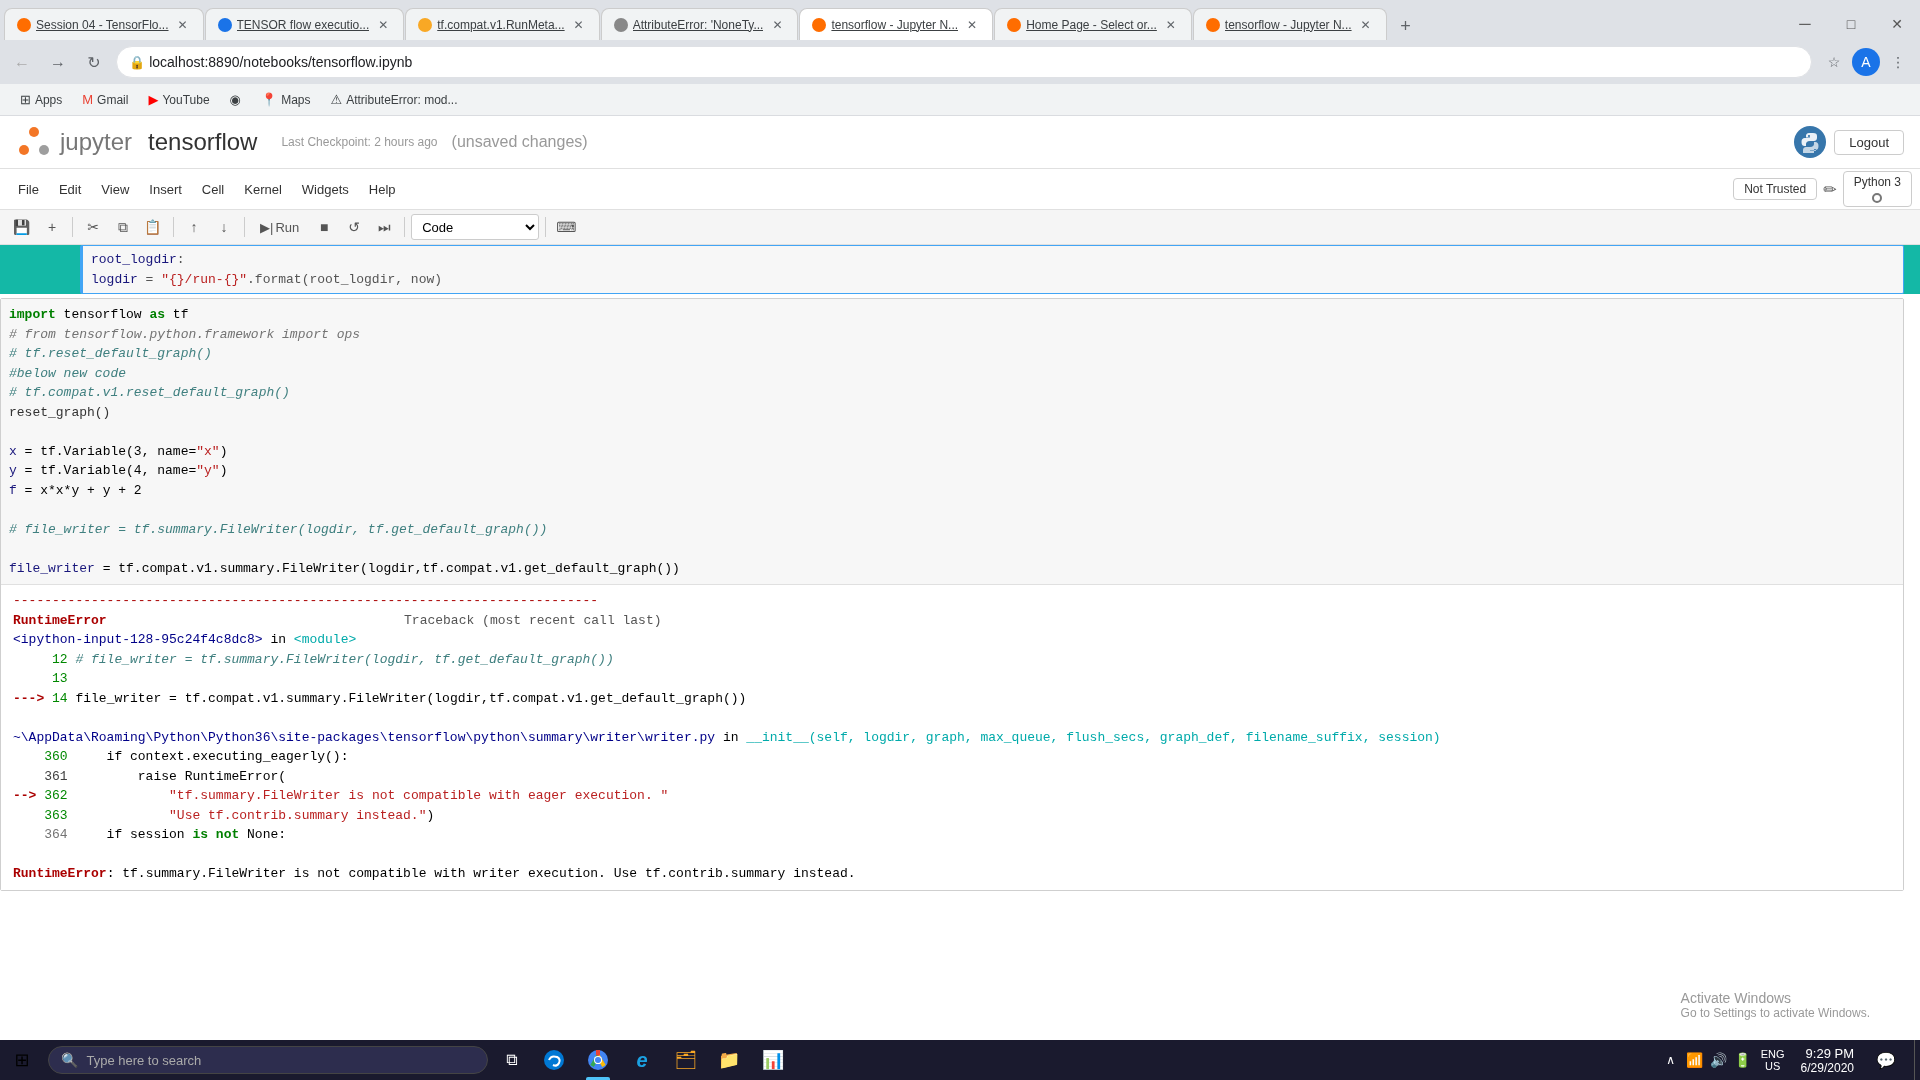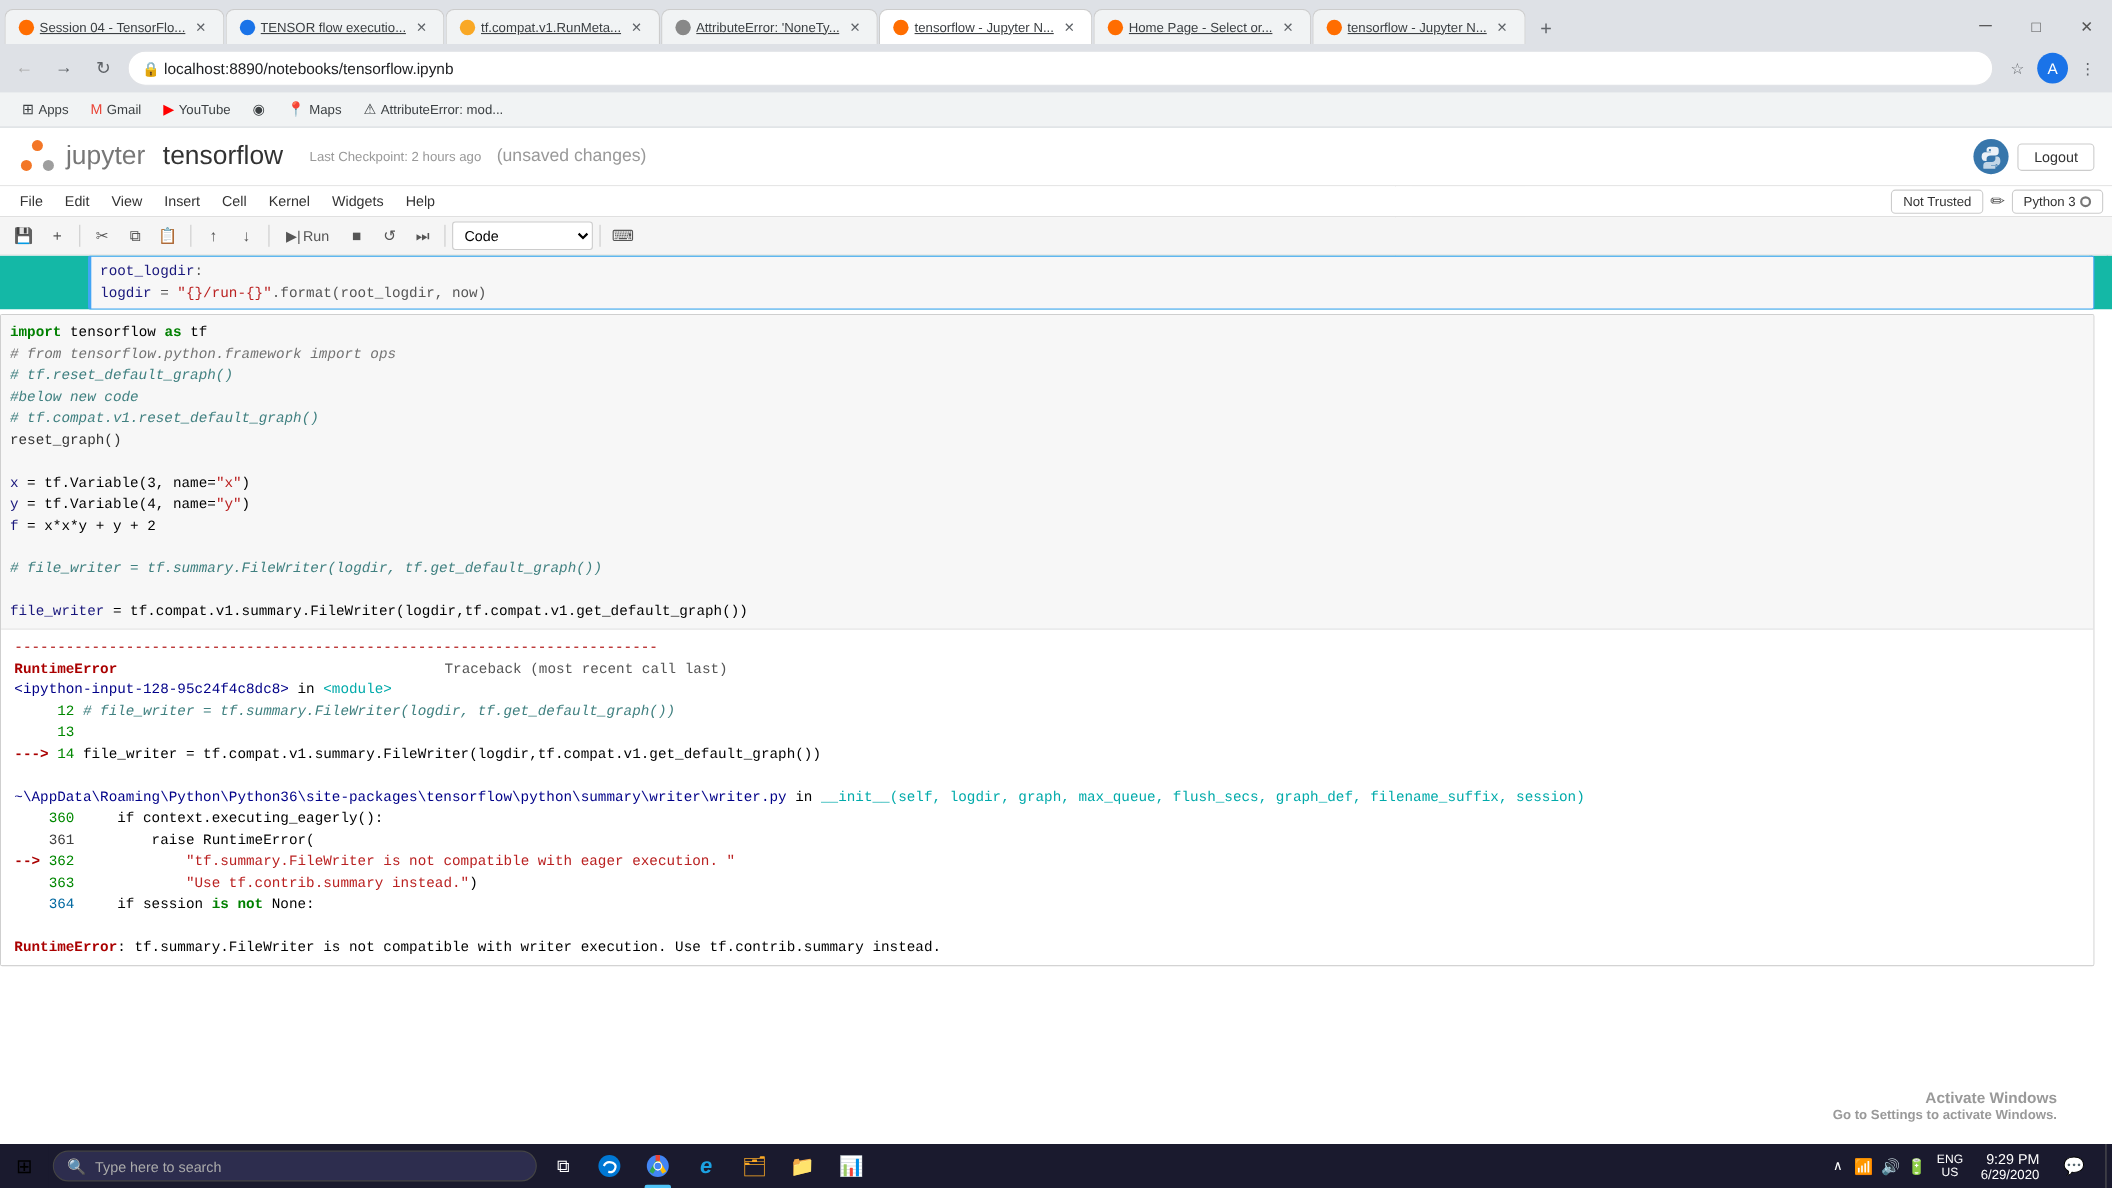--- a/index.html
+++ b/index.html
@@ -35,35 +35,35 @@
     .jupyter-logo { display: flex; align-items: center; gap: 8px; }
     .header-right { display: flex; align-items: center; gap: 8px; }
     .python-logo { width: 32px; height: 32px; background: #3776ab; border-radius: 50%; display: flex; align-items: center; justify-content: center; color: white; font-size: 14px; font-weight: bold; }
     .logout-btn { padding: 4px 14px; border: 1px solid #ccc; border-radius: 4px; background: #fff; cursor: pointer; font-size: 13px; color: #333; }
 
     
     .menu-bar { display: flex; align-items: center; background: #fff; padding: 2px 8px; border-bottom: 1px solid #e0e0e0; gap: 0; }
     .menu-item { padding: 4px 10px; cursor: pointer; font-size: 13px; color: #333; border-radius: 3px; }
     .menu-right { margin-left: auto; display: flex; align-items: center; gap: 6px; }
     .not-trusted-btn { padding: 3px 10px; border: 1px solid #ccc; border-radius: 4px; background: #fff; font-size: 12px; cursor: pointer; color: #333; }
-    .kernel-status { display: flex; align-items: center; gap: 4px; padding: 3px 10px; border: 1px solid #ccc; border-radius: 4px; font-size: 12px; color: #333; }
+    .kernel-status { display: flex; align-items: center; gap: 4px; padding: 3px 10px; border: 1px solid #ccc; border-radius: 4px; font-size: 12px; color: #333; flex-direction: column; }
     .kernel-circle { width: 10px; height: 10px; border-radius: 50%; border: 2px solid #777; }
 
     
     .toolbar { display: flex; align-items: center; background: #f5f5f5; border-bottom: 1px solid #e0e0e0; padding: 4px 8px; gap: 2px; }
     .toolbar-btn { width: 28px; height: 26px; display: flex; align-items: center; justify-content: center; border: 1px solid transparent; border-radius: 3px; cursor: pointer; font-size: 14px; color: #555; background: transparent; }
     .toolbar-sep { width: 1px; height: 20px; background: #ccc; margin: 0 4px; }
     .cell-type-select { padding: 2px 6px; border: 1px solid #ccc; border-radius: 3px; font-size: 13px; background: #fff; height: 26px; cursor: pointer; min-width: 80px; }
     .toolbar-run { display: flex; align-items: center; gap: 2px; padding: 2px 8px; background: transparent; border: 1px solid transparent; border-radius: 3px; cursor: pointer; font-size: 13px; color: #555; }
 
     
     .notebook-content { background: #fff; overflow-y: auto; height: 100%; }
 
     
-    .watermark { position: fixed; bottom: 60px; right: 50px; text-align: right; color: #999; font-size: 14px; font-weight: bold; }
+    .watermark { position: fixed; bottom: 60px; right: 50px; color: #999; font-size: 14px; }
 
     
     .taskbar { position: fixed; bottom: 0; left: 0; right: 0; height: 40px; background: #1a1a2e; display: flex; align-items: center; }
     .taskbar-start { width: 44px; height: 40px; display: flex; align-items: center; justify-content: center; background: #1a1a2e; cursor: pointer; }
     .taskbar-search { flex: 0 0 440px; height: 28px; background: #2d2d4e; border: 1px solid #444; border-radius: 14px; display: flex; align-items: center; padding: 0 12px; gap: 8px; margin: 0 4px; cursor: text; }
     .taskbar-search-icon { color: #888; font-size: 14px; }
     .taskbar-search-text { color: #aaa; font-size: 13px; }
     .taskbar-btn { width: 40px; height: 40px; display: flex; align-items: center; justify-content: center; cursor: pointer; }
     .taskbar-pinned { display: flex; align-items: center; }
     .taskbar-app { width: 44px; height: 40px; display: flex; align-items: center; justify-content: center; cursor: pointer; position: relative; }
@@ -292,21 +292,21 @@
 <span style="color:#008;">&lt;ipython-input-128-95c24f4c8dc8&gt;</span><span> in </span><span style="color:#0aa;">&lt;module&gt;</span>
 <span style="color:#080;">     12</span><span style="color:#408080;font-style:italic;"> # file_writer = tf.summary.FileWriter(logdir, tf.get_default_graph())</span>
 <span style="color:#080;">     13</span>
 <span style="color:#a00;font-weight:bold;">---&gt;</span><span style="color:#080;"> 14</span><span> file_writer = tf.compat.v1.summary.FileWriter(logdir,tf.compat.v1.get_default_graph())</span>
 
 <span style="color:#008;">~\AppData\Roaming\Python\Python36\site-packages\tensorflow\python\summary\writer\writer.py</span><span> in </span><span style="color:#0aa;">__init__(self, logdir, graph, max_queue, flush_secs, graph_def, filename_suffix, session)</span>
 <span style="color:#080;">    360</span><span>     if context.executing_eagerly():</span>
 <span style="color:#404040;">    361</span><span>         raise RuntimeError(</span>
 <span style="color:#a00;font-weight:bold;">--&gt;</span><span style="color:#080;"> 362</span><span>             </span><span style="color:#ba2121;">"tf.summary.FileWriter is not compatible with eager execution. "</span>
 <span style="color:#080;">    363</span><span>             </span><span style="color:#ba2121;">"Use tf.contrib.summary instead."</span><span>)</span>
-<span style="color:#0369a1;">    364</span><span>     if session </span><span style="color:#008000;font-weight:bold;">is not</span><span> None:</span>
+<span style="color:#737373;">    364</span><span>     if session </span><span style="color:#008000;font-weight:bold;">is not</span><span> None:</span>
 
 <span style="color:#a00;font-weight:bold;">RuntimeError</span><span>: tf.summary.FileWriter is not compatible with writer execution. Use tf.contrib.summary instead.</span></pre>
           </div>
         </div>
       </div>
 
       <div style="height:80px;"></div>
     </div>
   </div>
 

